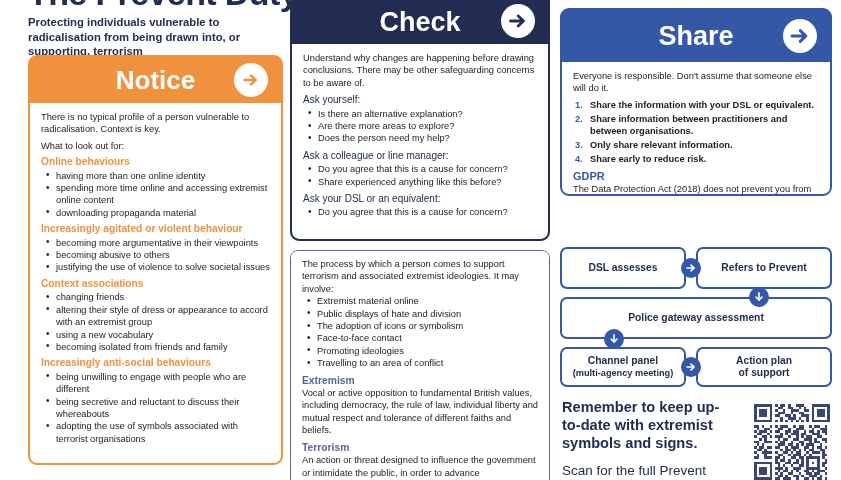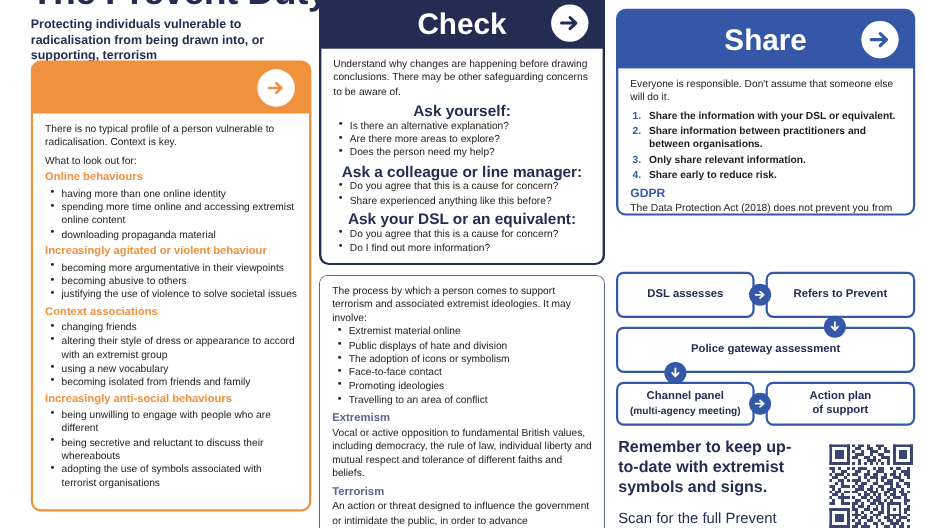--- a/index.html
+++ b/index.html
@@ -126,26 +126,25 @@
     border-radius: 9px;
   }
   #check-card .card-header { background: #232D52; height: 66px; align-items: flex-end; padding-bottom: 6px;}
   #check-card .card-header .hdr-text { font-size: 27px; }
   #check-card .arrow-badge { top: auto; bottom: 6px; transform: none; }
   #check-card .card-body {
     height: 195px;
     border-radius: 0 0 7px 7px;
   }
   .q-head {
-    font-weight: bold;
-    font-size: 14px;
+    font-weight: normal;
+    font-size: 10px;
     color: #232D52;
     margin-top: 5px;
     margin-bottom: 1px;
-    text-align: center;
   }
 
   
   #defs-card {
     left: 0px;
     top: 250px;
     width: 260px;
     height: 240px;
     border: 1.5px solid #5B6493;
     border-radius: 8px;
@@ -312,20 +311,21 @@
 
   <div class="col col-left">
 
     <div class="masthead">
       <div class="main-title">The Prevent Duty</div>
       <div class="subtitle">Protecting individuals vulnerable to radicalisation from being drawn into, or supporting, terrorism</div>
     </div>
 
     <div class="card" id="notice-card">
       <div class="card-header">
+        <span class="hdr-text">Notice</span>
         <span class="arrow-badge">
           <svg width="26" height="26" viewBox="0 0 26 26">
             <circle cx="13" cy="13" r="13" fill="#ffffff"></circle>
             <path d="M6.5 13 H17 M13.2 8.6 L17.8 13 L13.2 17.4" stroke="#F0913E" stroke-width="2.4" fill="none" stroke-linecap="round" stroke-linejoin="round"></path>
           </svg>
         </span>
       </div>
       <div class="card-body">
         <p class="para">There is no typical profile of a person vulnerable to radicalisation. Context is key.</p>
         <p class="para">What to look out for:</p>
@@ -386,21 +386,20 @@
 
         <div class="q-head">Ask a colleague or line manager:</div>
         <ul class="bullets">
           <li>Do you agree that this is a cause for concern?</li>
           <li>Share experienced anything like this before?</li>
         </ul>
 
         <div class="q-head">Ask your DSL or an equivalent:</div>
         <ul class="bullets">
           <li>Do you agree that this is a cause for concern?</li>
-          <li>Do I find out more information?</li>
 
         </ul>
       </div>
     </div>
 
     <div class="card" id="defs-card">
       <div class="card-body">
         <p>The process by which a person comes to support terrorism and associated extremist ideologies. It may involve:</p>
         <ul class="bullets">
           <li>Extremist material online</li>

